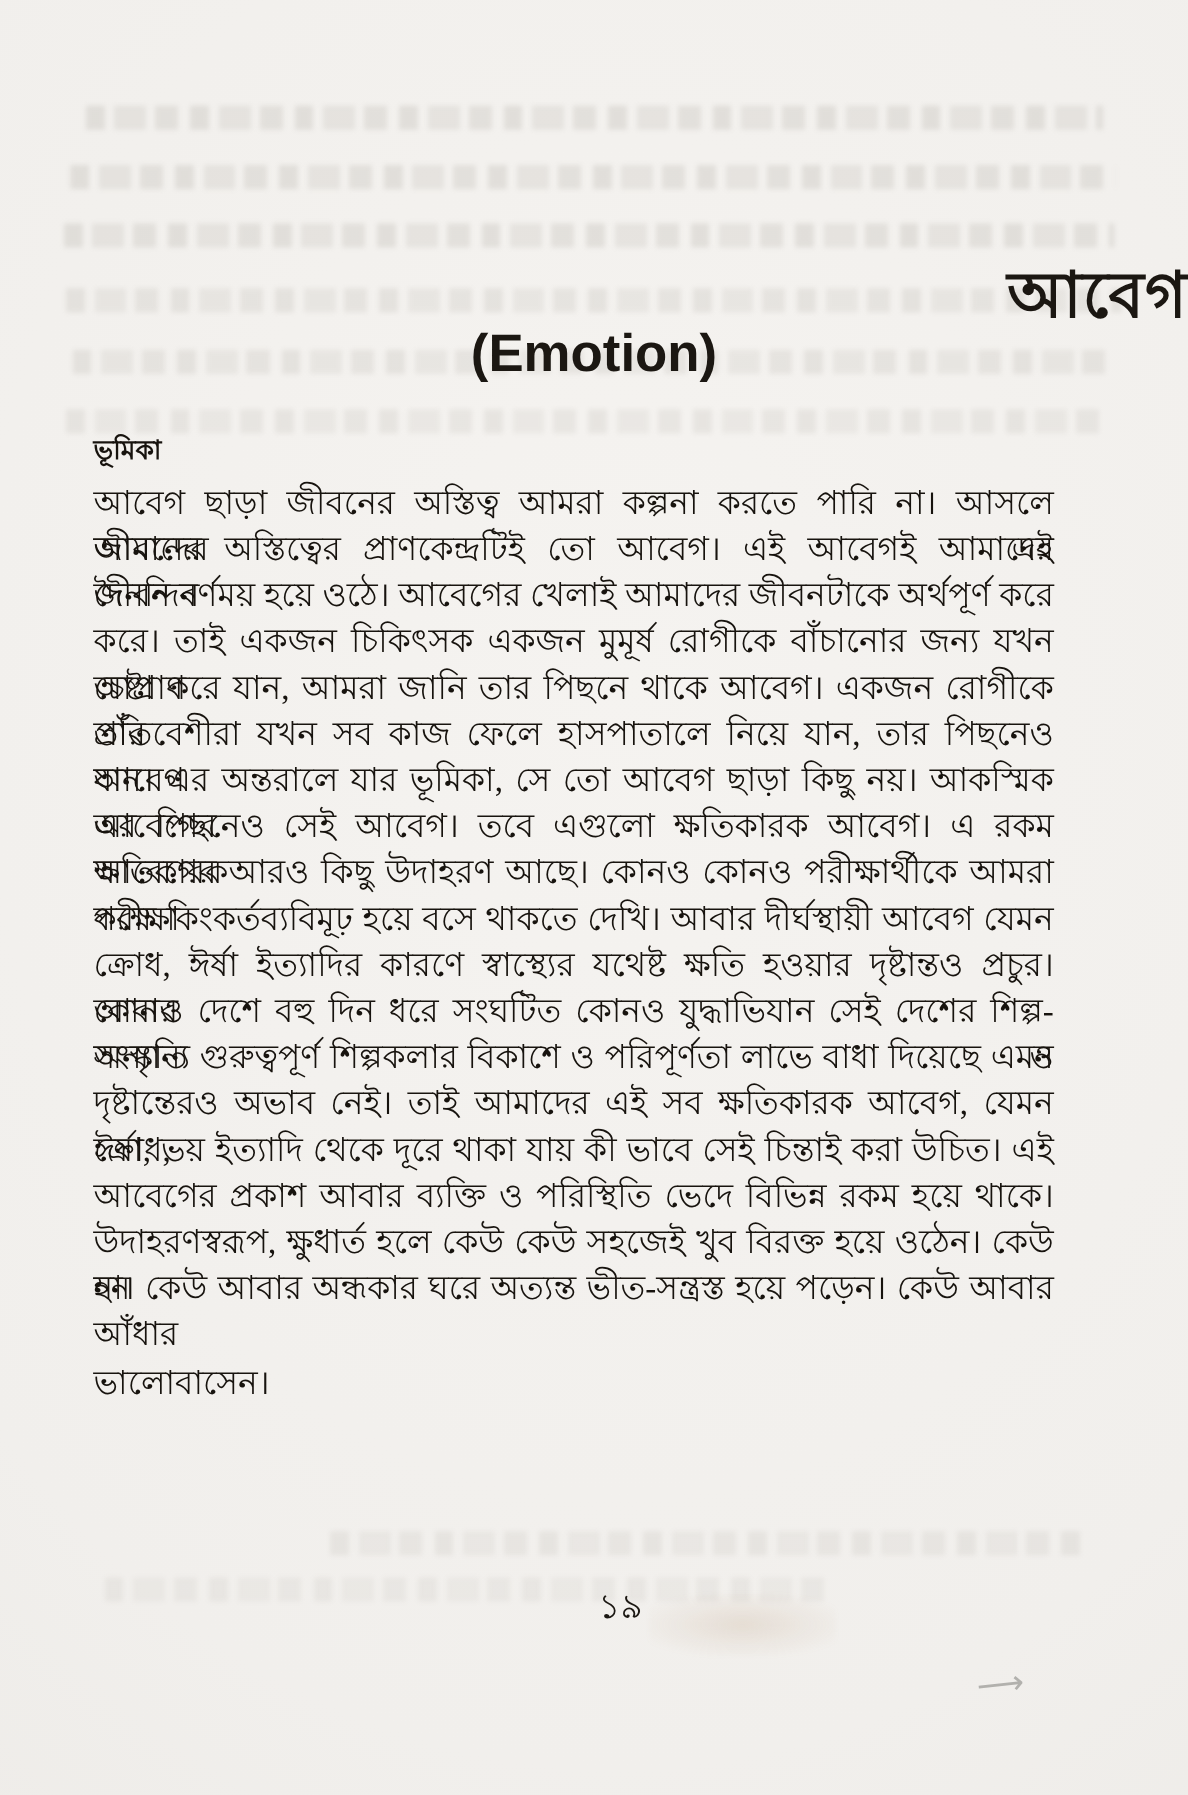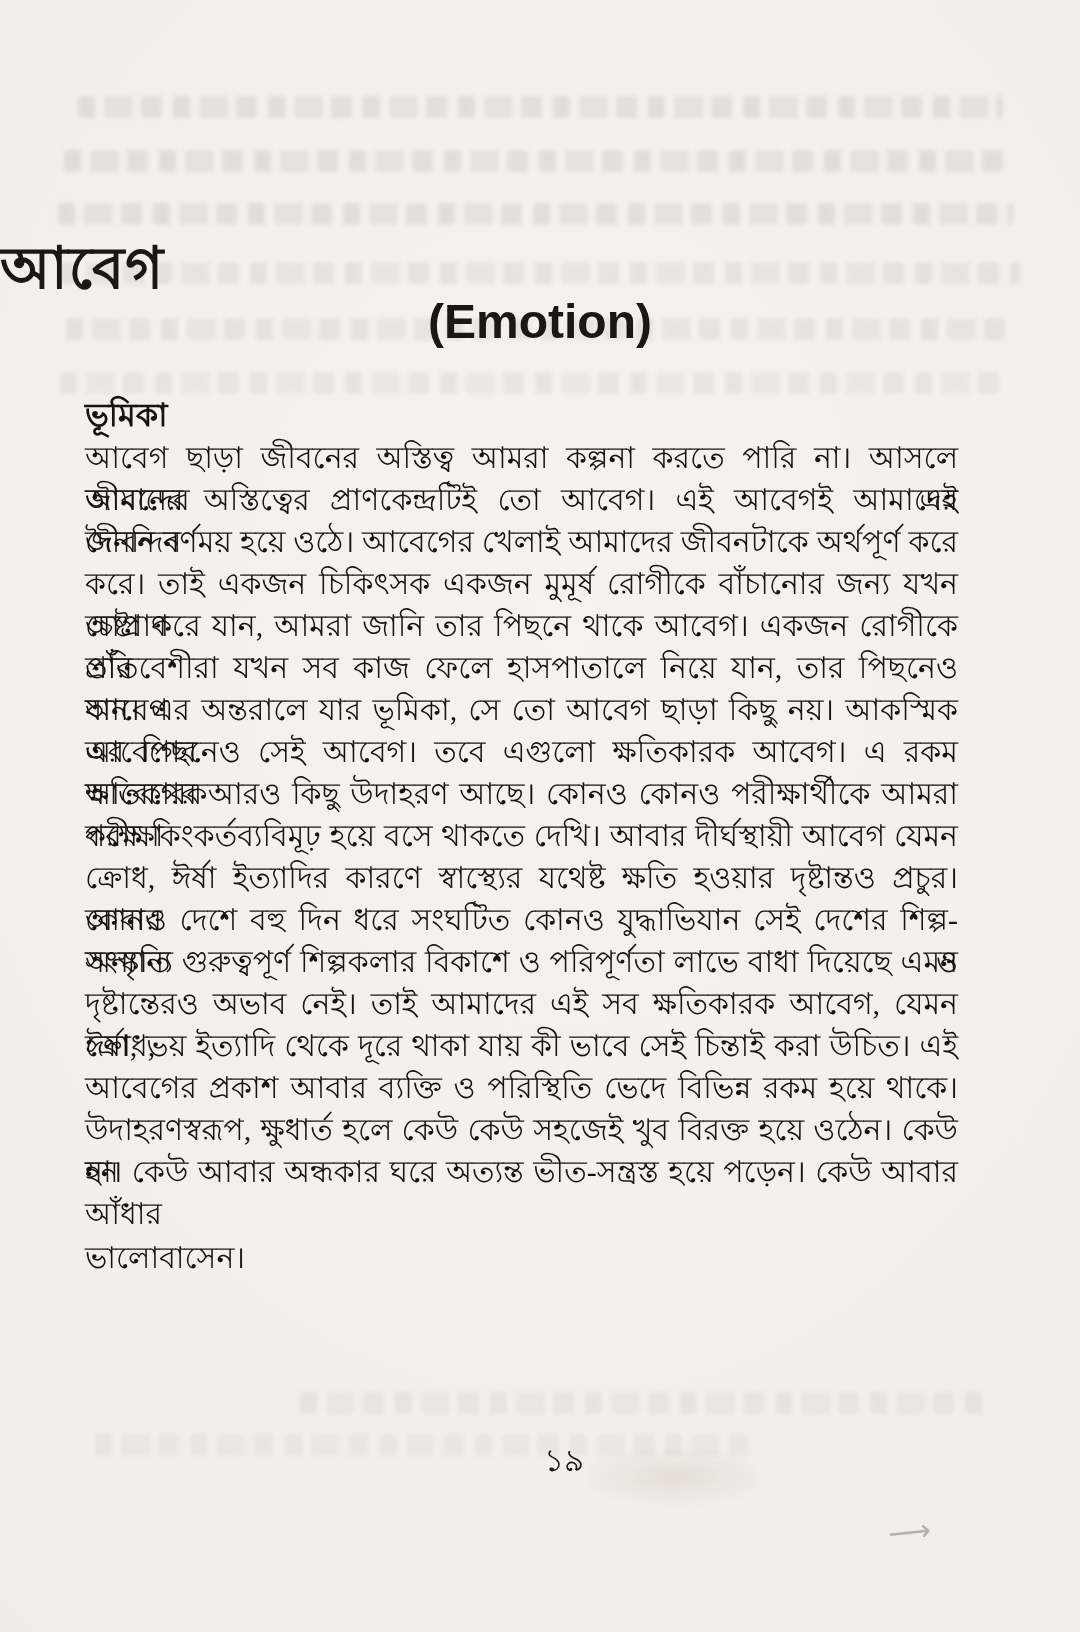--- a/index.html
+++ b/index.html
@@ -22,34 +22,34 @@
     background-image: repeating-linear-gradient(90deg,
       rgba(148,143,133,0.55) 0 17px, rgba(148,143,133,0) 17px 26px,
       rgba(148,143,133,0.42) 26px 55px, rgba(148,143,133,0) 55px 63px,
       rgba(148,143,133,0.50) 63px 84px, rgba(148,143,133,0) 84px 95px);
     filter: blur(2.2px);
     opacity: 0.34;
     z-index: 1;
   }
   .title-bn {
     position: absolute; top: 224px; left: 0; width: 100%;
-    text-align: left;
+    text-align: right;
     font-size: 58px; font-weight: bold; letter-spacing: 1px;
     color: #1b1712; z-index: 2;
   }
   .title-en {
     position: absolute; top: 294px; left: 0; width: 100%;
     text-align: center;
     font-size: 48px; font-weight: bold;
     font-family: Liberation Sans, sans-serif;
     color: #1b1712; z-index: 2;
   }
   .section-heading {
     position: absolute; top: 390px; left: 85px;
-    font-size: 32px; font-weight: bold;
+    font-size: 24px; font-weight: bold;
     color: #17130e; z-index: 2;
   }
   .body-text {
     position: absolute; top: 437px; left: 85px; width: 873px;
     font-size: 30px; line-height: 42px; font-weight: 500;
     color: #17130e; z-index: 2;
   }
   .body-line {
     text-align: justify;
     text-align-last: justify;

